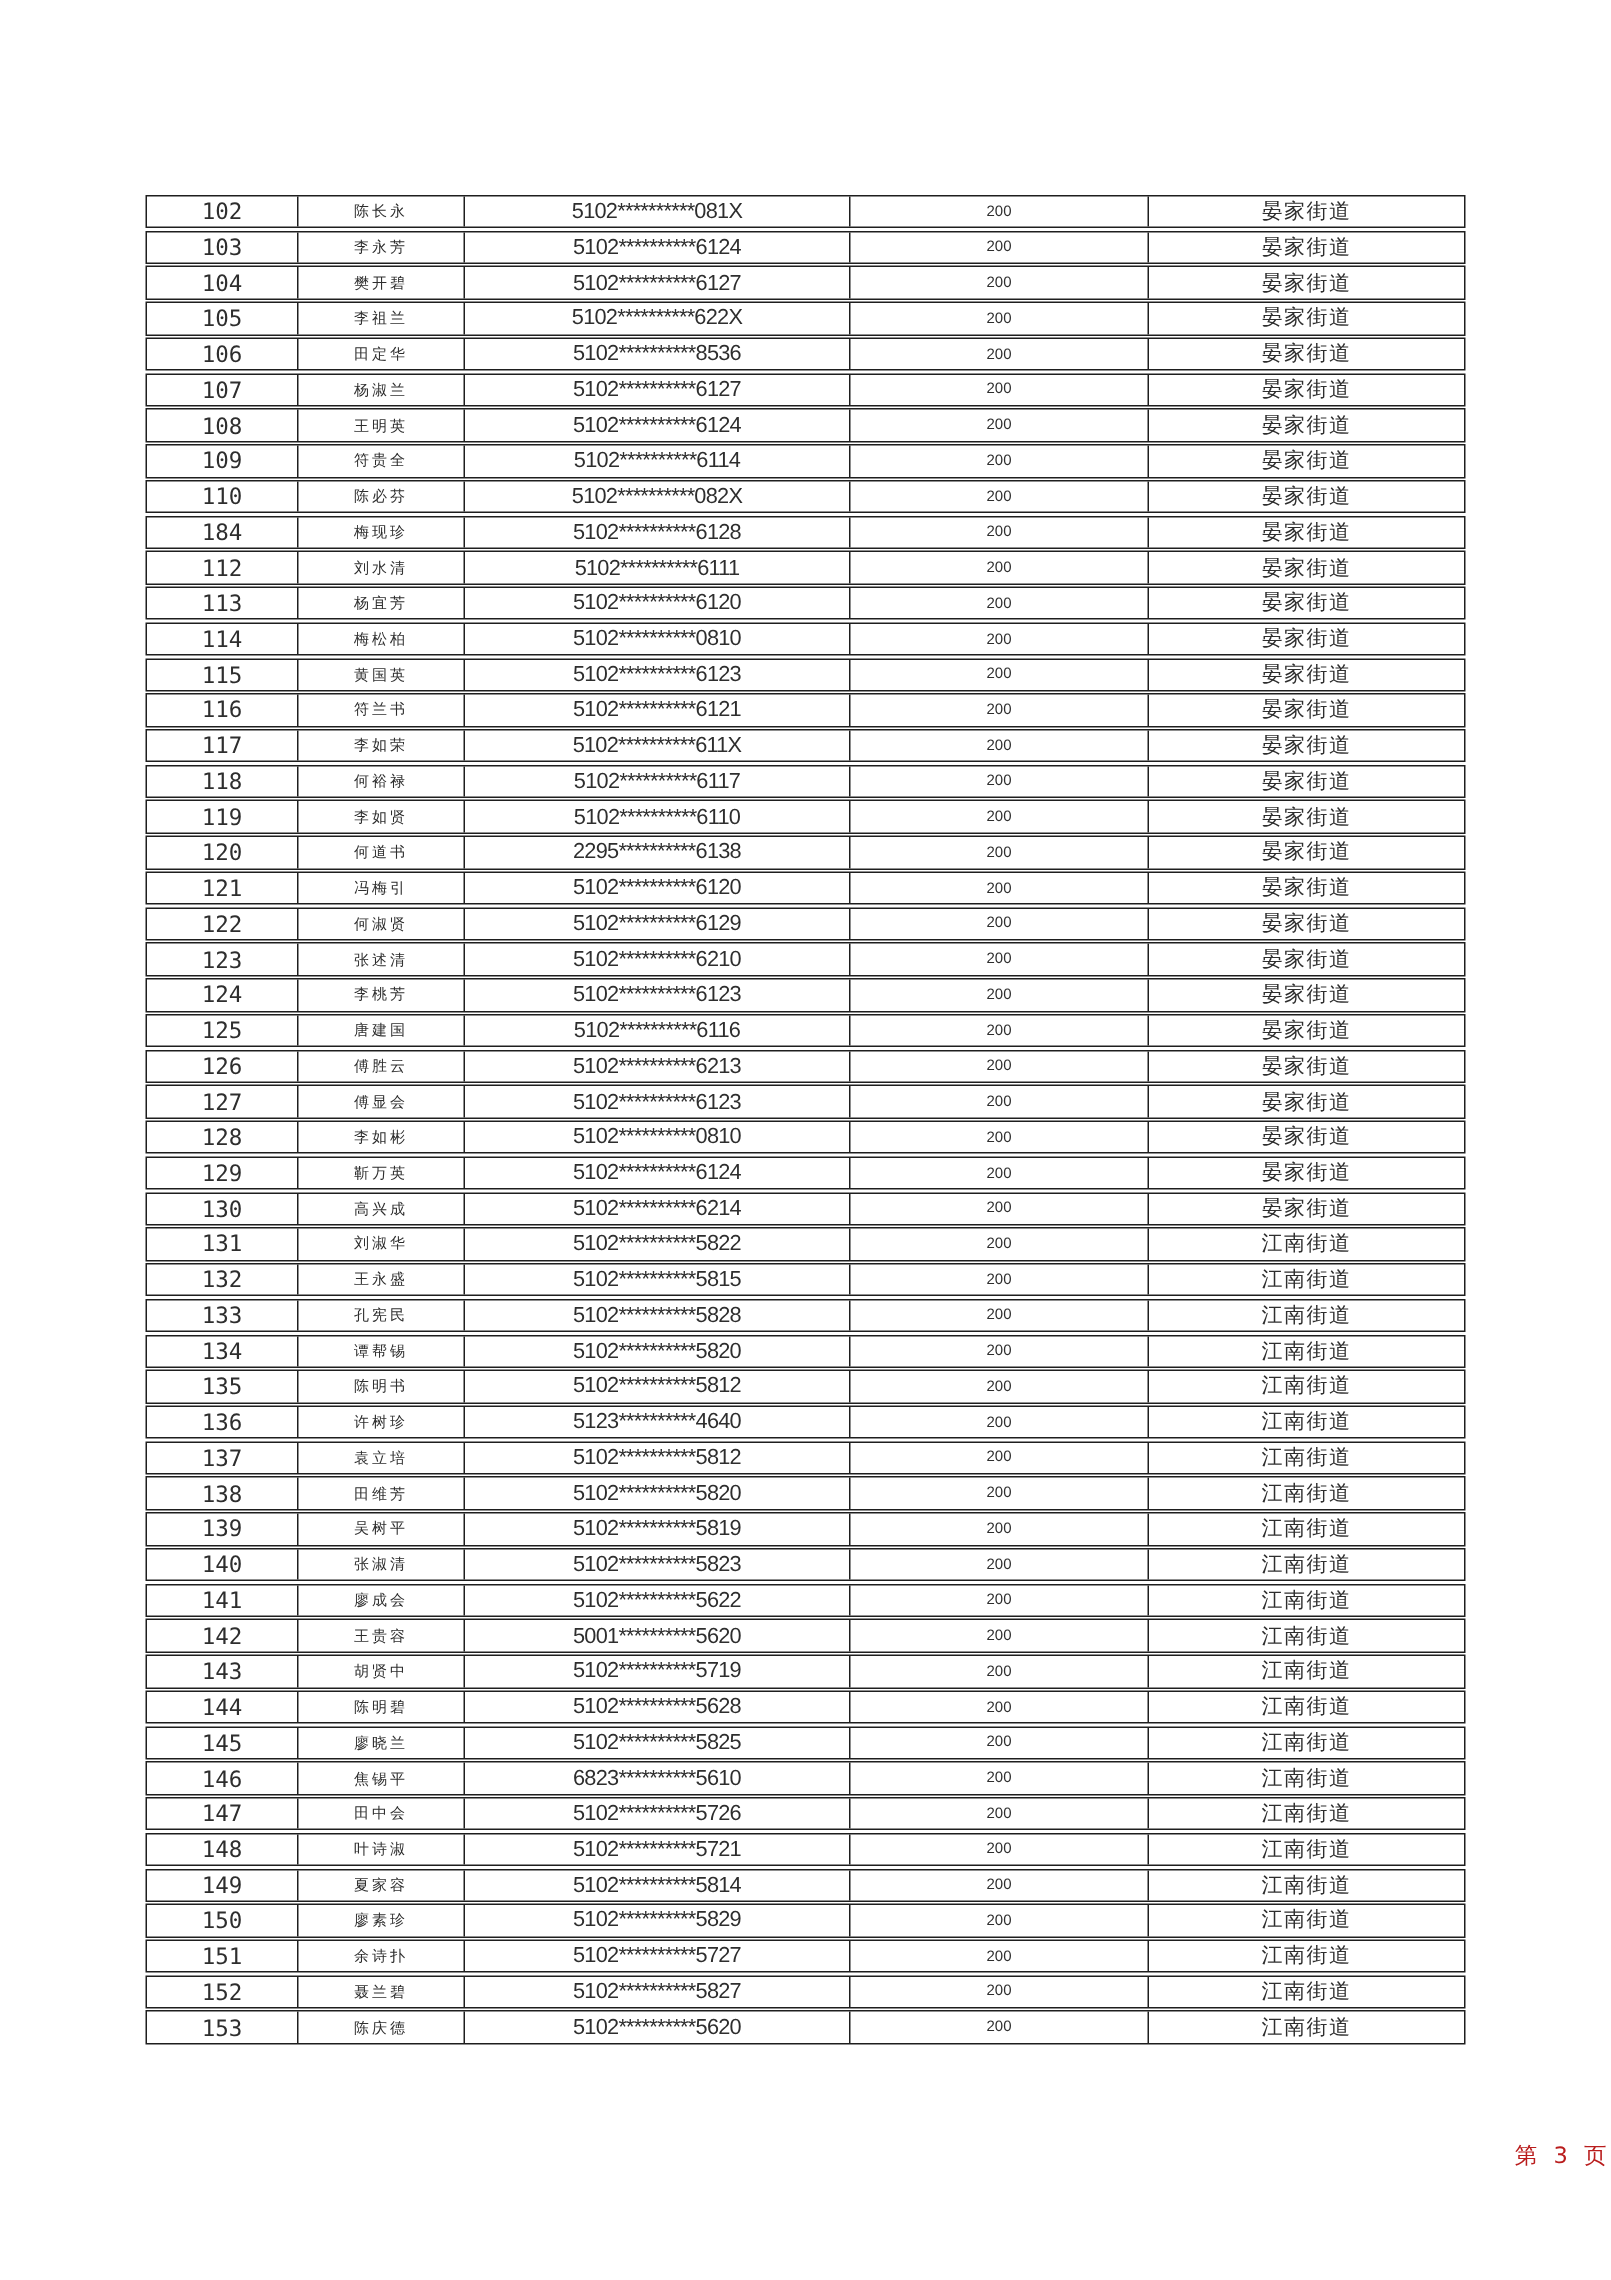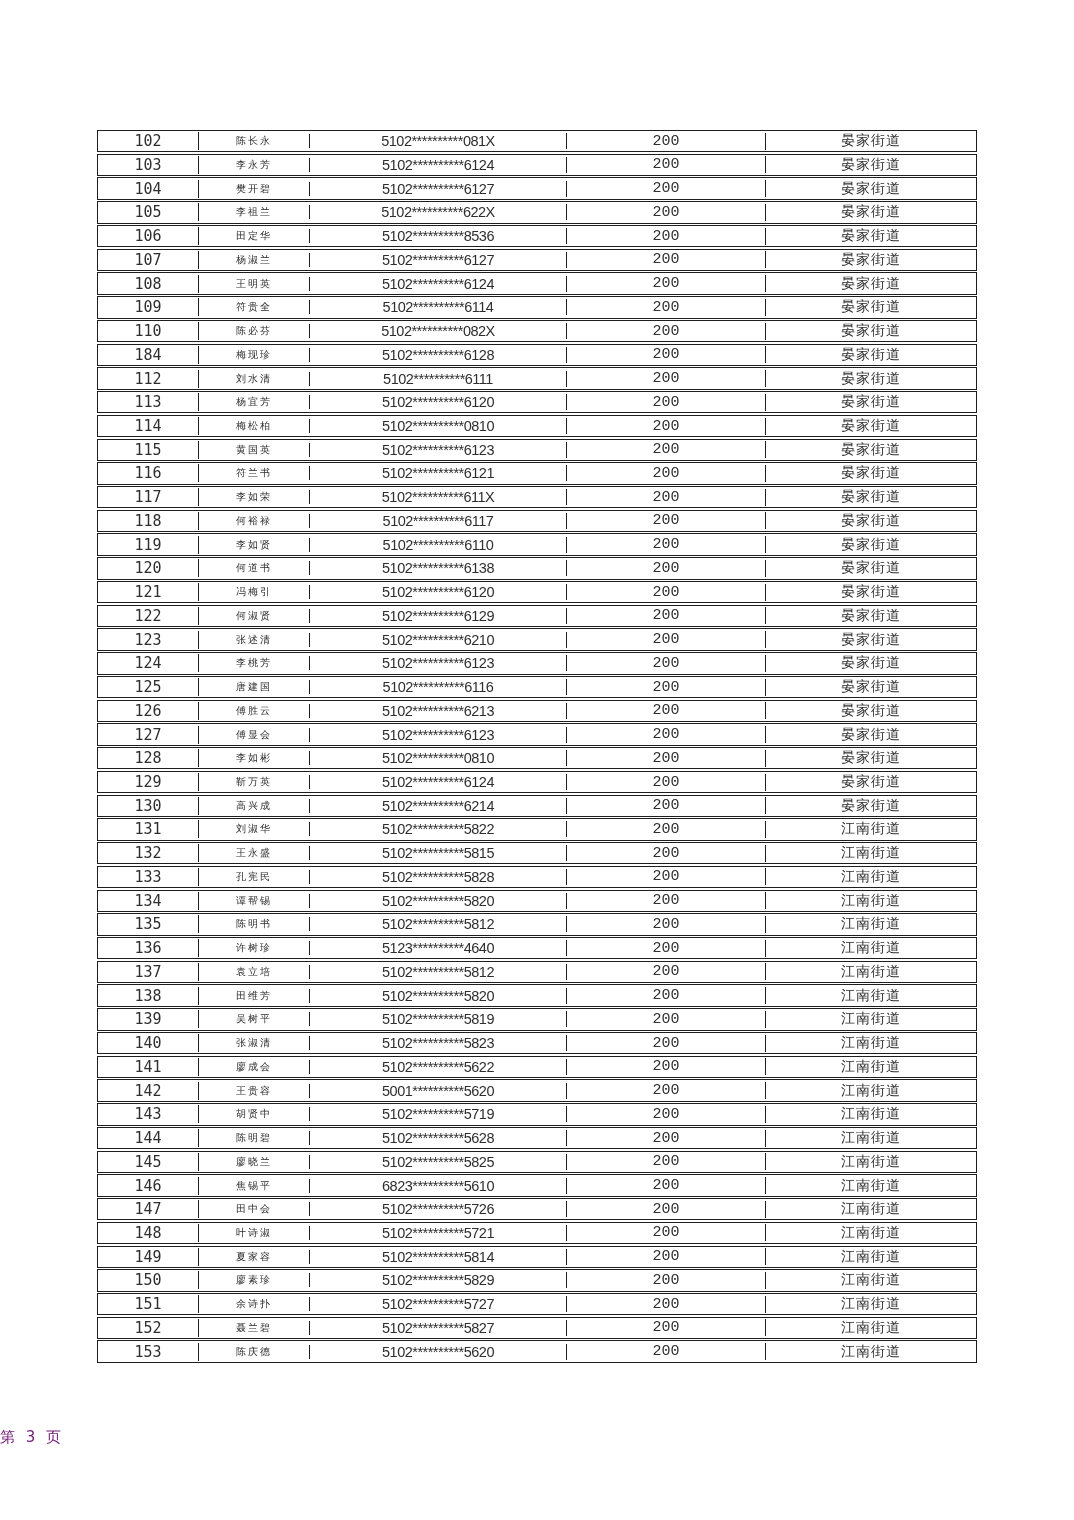--- a/index.html
+++ b/index.html
@@ -25,21 +25,20 @@
     top: 130px;
     width: 880px;
   }
   .row {
     display: flex;
     box-sizing: border-box;
     height: 22.4px;
     border: 1.8px solid #1e1e1e;
     margin-bottom: 1.35px;
     background: #ffffff;
-    align-items: center;
   }
   .cell {
     box-sizing: border-box;
     display: flex;
     align-items: center;
     justify-content: center;
     border-right: 1.8px solid #1e1e1e;
     overflow: hidden;
     white-space: nowrap;
     color: #2e2e2e;
@@ -56,38 +55,38 @@
     letter-spacing: 2px;
   }
   .col-id {
     width: 257px;
     font-family: Liberation Sans, sans-serif;
     font-size: 14.5px;
     letter-spacing: -0.5px;
   }
   .col-amount {
     width: 199px;
-    font-family: Liberation Mono, monospace;
-    font-size: 15px;
+    font-family: Liberation Sans, sans-serif;
+    font-size: 10px;
   }
   .col-district {
     flex: 1;
     border-right: none;
     font-family: Liberation Sans, sans-serif;
     font-size: 14px;
     letter-spacing: 1px;
   }
   .page-footer {
     position: absolute;
     left: 0;
     top: 1428px;
     width: 100%;
-    text-align: left;
+    text-align: right;
     font-size: 15px;
-    color: #701a75;
+    color: #b91c1c;
     letter-spacing: 3px;
     font-family: "DejaVu Sans", "Liberation Sans", sans-serif;
   }
 </style>
 </head>
 <body>
 
 <div class="page">
   <div class="data-table">
       <div class="row">
@@ -212,21 +211,21 @@
       <div class="row">
     <span class="cell col-no">119</span>
     <span class="cell col-name">李如贤</span>
     <span class="cell col-id">5102**********6110</span>
     <span class="cell col-amount">200</span>
     <span class="cell col-district">晏家街道</span>
   </div>
       <div class="row">
     <span class="cell col-no">120</span>
     <span class="cell col-name">何道书</span>
-    <span class="cell col-id">5102**********6138</span>
+    <span class="cell col-id">2295**********6138</span>
     <span class="cell col-amount">200</span>
     <span class="cell col-district">晏家街道</span>
   </div>
       <div class="row">
     <span class="cell col-no">121</span>
     <span class="cell col-name">冯梅引</span>
     <span class="cell col-id">5102**********6120</span>
     <span class="cell col-amount">200</span>
     <span class="cell col-district">晏家街道</span>
   </div>

